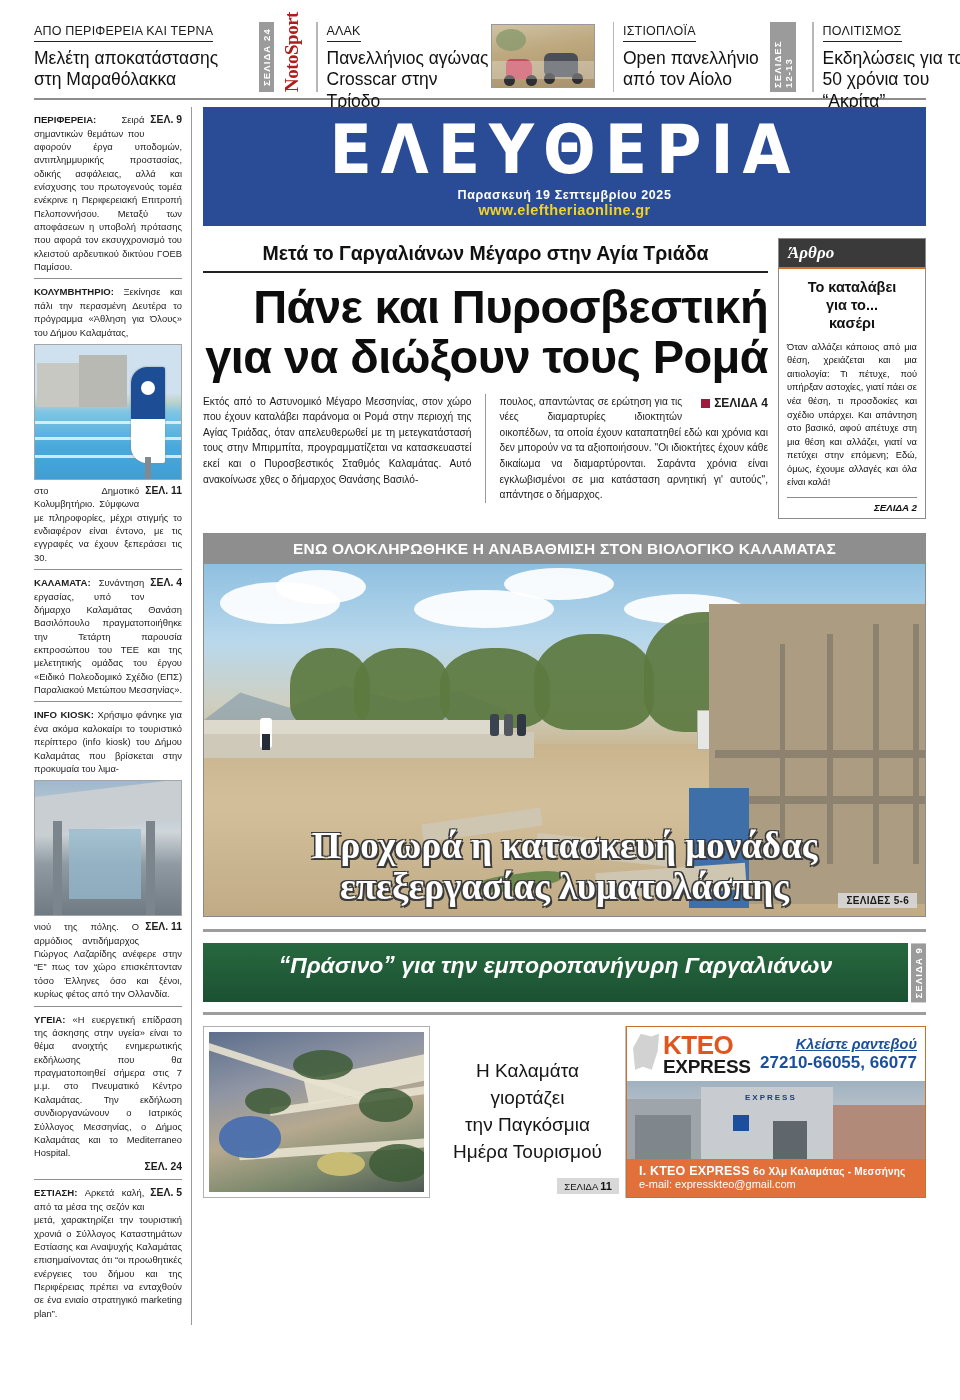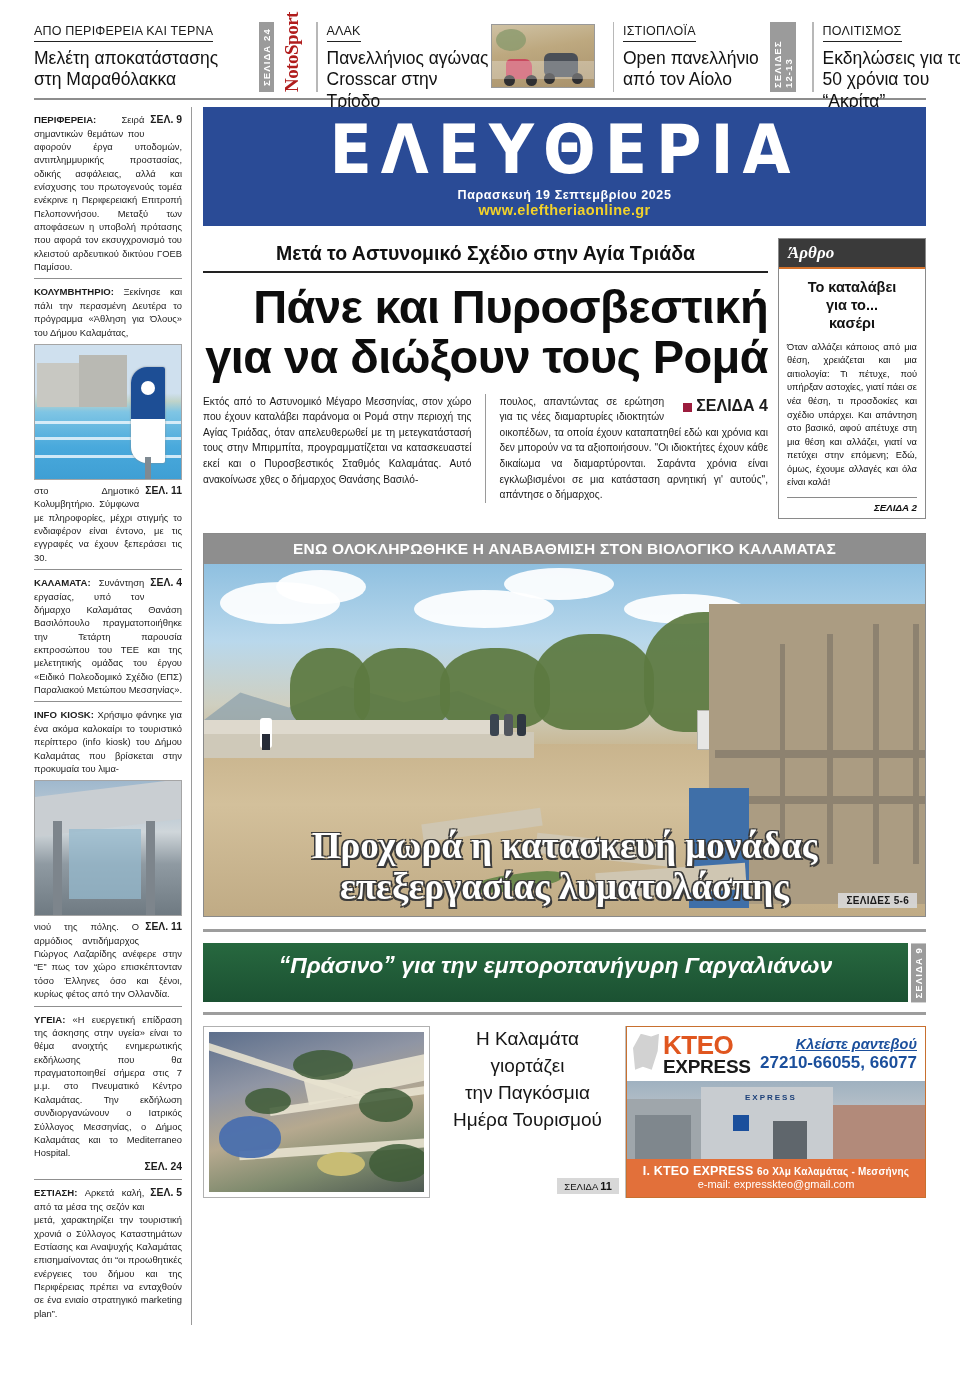--- a/index.html
+++ b/index.html
@@ -75,21 +75,21 @@
     font-size: 19.5px; font-weight: bold; text-align: center; color: #111;
     border-bottom: 2px solid #222; padding-bottom: 6px; margin: 4px 0 2px;
   }
   .lead-head {
     font-size: 47px; font-weight: bold; line-height: 1.06; text-align: right;
     letter-spacing: -.6px; margin: 9px 0 4px; color: #0d0d0d; white-space: pre-line;
   }
   .lead-body { display: flex; gap: 14px; margin-top: 12px; }
   .lead-col { flex: 1; font-size: 10.2px; line-height: 1.53; text-align: justify; color: #1b1b1b; }
   .lead-col.first { border-right: 1.2px solid #9a9a9a; padding-right: 13px; }
-  .lead-ref { font-weight: bold; font-size: 16px; float: right; margin-left: 19px; white-space: nowrap; }
+  .lead-ref { font-weight: bold; font-size: 12px; float: right; margin-left: 19px; white-space: nowrap; }
   .sq { display: inline-block; width: 9px; height: 9px; background: #9b1c3d; margin-right: 4px; vertical-align: -1px; }
 
   
   .lead-wrap { display: flex; gap: 10px; }
   .lead-main { flex: 1; }
   .artbox { width: 148px; flex: 0 0 148px; border: 1.2px solid #8a8a8a; align-self: flex-start; }
   .artbox-hd { background: #3a3a3a; color: #fff; font-family: "Liberation Serif", serif; font-style: italic;
      font-weight: bold; font-size: 17px; padding: 4px 9px; border-bottom: 2.5px solid #d4722b; }
   .artbox-title { font-size: 14.5px; font-weight: bold; text-align: center; line-height: 1.26; padding: 9px 6px 4px; white-space: pre-line; }
   .artbox-body { font-size: 9.3px; line-height: 1.46; text-align: justify; padding: 4px 8px 3px; }
@@ -138,42 +138,42 @@
   .rule-grey2 { border-top: 3px solid #9d9d9d; margin: 10px 0 11px; }
 
   
   .bottom { display: flex; gap: 0; align-items: stretch; height: 172px; }
   .bot-photo { width: 227px; flex: 0 0 227px; border: 1px solid #b0b0b0; padding: 5px; background:#fff; }
   .bot-photo .inner { width:100%; height:100%; position: relative; overflow:hidden;
      background: linear-gradient(165deg,#5d6f8c 0%, #8f95a4 30%, #b6a98f 55%, #7e8a6d 78%, #4e5a52 100%); }
   .bp2-road { position:absolute; background:#e8e2cf; opacity:.9; }
   .bp2-green { position:absolute; background:#3d5a36; border-radius:50%; opacity:.85; }
   .bp2-stadium { position:absolute; left:10px; top:84px; width:62px; height:42px; background:#4a6fae; border-radius:50% 50% 45% 45%; opacity:.95; }
-  .bot-text { flex: 1; display: flex; flex-direction: column; justify-content: flex-start; align-items: center;
+  .bot-text { flex: 1; display: flex; flex-direction: column; justify-content: center; align-items: center;
      border-right: 1px solid #c0c0c0; position: relative; padding: 0 8px; }
   .bot-text .t { font-size: 19px; line-height: 1.42; text-align: center; color: #161616; white-space: pre-line; }
   .bot-text .ref { position: absolute; right: 6px; bottom: 4px; background: #d8d8d8; font-size: 9.5px; padding: 2px 7px; }
   .bot-text .ref b { font-size: 11px; }
   .ad { width: 300px; flex: 0 0 300px; border: 1px solid #c8702f; background: #e2703a; position: relative; overflow: hidden; }
   .ad-top { background: #fff; display: flex; align-items: center; height: 54px; padding: 0 4px; }
   .ad-logo { display: flex; padding-left: 2px; }
   .ad-logo .map { width: 26px; height: 36px; background: #d2d2d2; margin-right: 4px;
      clip-path: polygon(30% 0,70% 8%,100% 0,95% 48%,72% 100%,38% 92%,8% 100%,0 40%); }
   .ad-logo .wordmark .k { color: #e0561f; font-size: 26px; font-weight: bold; line-height: .92; letter-spacing: -.5px; }
   .ad-logo .wordmark .e { color: #1a1a1a; font-size: 19px; font-weight: bold; line-height: .92; letter-spacing: -.3px; }
   .ad-phone { margin-left: auto; text-align: right; padding-right: 4px; }
   .ad-phone .top { color: #1b4f9c; font-style: italic; font-weight: bold; font-size: 14.5px;
      text-decoration: underline; line-height: 1.1; }
   .ad-phone .num { color: #1b4f9c; font-weight: bold; font-size: 17px; line-height: 1.15; }
   .ad-photo { height: 78px; position: relative; overflow: hidden;
      background: linear-gradient(180deg,#9fb1c0 0%, #c3c9cd 55%, #b3b7b6 100%); }
   .adp-b { position:absolute; background:#c5cad0; }
   .adp-sign { position:absolute; left:118px; top:12px; color:#1b3f78; font-size:8px; font-weight:bold; letter-spacing:2px; }
   .adp-blue { position:absolute; left:106px; top:34px; width:16px; height:16px; background:#1b4f9c; }
-  .ad-bot { color: #fff; text-align: center; padding: 5px 4px 6px; }
+  .ad-bot { color: #fff; padding: 5px 12px 6px; }
   .ad-bot .l1 { font-size: 12.5px; font-weight: bold; letter-spacing: .2px; }
   .ad-bot .l1 .sm { font-size: 10px; }
   .ad-bot .l2 { font-size: 11px; }
 </style>
 </head>
 <body>
 
 <div class="page">
 
   <div class="teasers">
@@ -288,21 +288,21 @@
     <div class="content">
 
       <div style="background:#2a4b96;padding:14px 0 8px;position:relative">
         <div style="text-align:center;color:#fff;font-size:62px;font-weight:bold;letter-spacing:9px;line-height:.95;font-family:'DejaVu Sans',sans-serif;transform:scaleY(1.1)">ΕΛΕΥΘΕΡΙΑ</div>
         <div style="text-align:center;color:#ffffff;font-size:12.5px;font-weight:bold;margin-top:8px;letter-spacing:.6px">Παρασκευή 19 Σεπτεμβρίου 2025</div>
         <div style="text-align:center;color:#f2d22a;font-size:14.5px;font-weight:bold;letter-spacing:.4px">www.eleftheriaonline.gr</div>
       </div>
 
       <div class="lead-wrap" style="margin-top:12px">
         <div class="lead-main">
-          <div class="lead-kicker">Μετά το Αστυνομικό Σχέδιο στην Αγία Τριάδα</div>
+          <div class="lead-kicker">Μετά το Γαργαλιάνων Μέγαρο στην Αγία Τριάδα</div>
           <div class="lead-head">Πάνε και Πυροσβεστική
 για να διώξουν τους Ρομά</div>
           <div class="lead-body">
             <div class="lead-col first">Εκτός από το Αστυνομικό Μέγαρο Μεσσηνίας, στον χώρο που έχουν καταλάβει παράνομα οι Ρομά στην περιοχή της Αγίας Τριάδας, όταν απελευθερωθεί με τη μετεγκατάστασή τους στην Μπιρμπίτα, προγραμματίζεται να κατασκευαστεί εκεί και ο Πυροσβεστικός Σταθμός Καλαμάτας. Αυτό ανακοίνωσε χθες ο δήμαρχος Θανάσης Βασιλό-</div>
             <div class="lead-col">
               <span class="lead-ref"><span class="sq"></span><span>ΣΕΛΙΔΑ 4</span></span>
               <span>πουλος, απαντώντας σε ερώτηση για τις νέες διαμαρτυρίες ιδιοκτητών οικοπέδων, τα οποία έχουν καταπατηθεί εδώ και χρόνια και δεν μπορούν να τα αξιοποιήσουν. "Οι ιδιοκτήτες έχουν κάθε δικαίωμα να διαμαρτύρονται. Σαράντα χρόνια είναι εγκλωβισμένοι σε μια κατάσταση αρνητική γι' αυτούς", απάντησε ο δήμαρχος.</span>
             </div>
           </div>
         </div>

